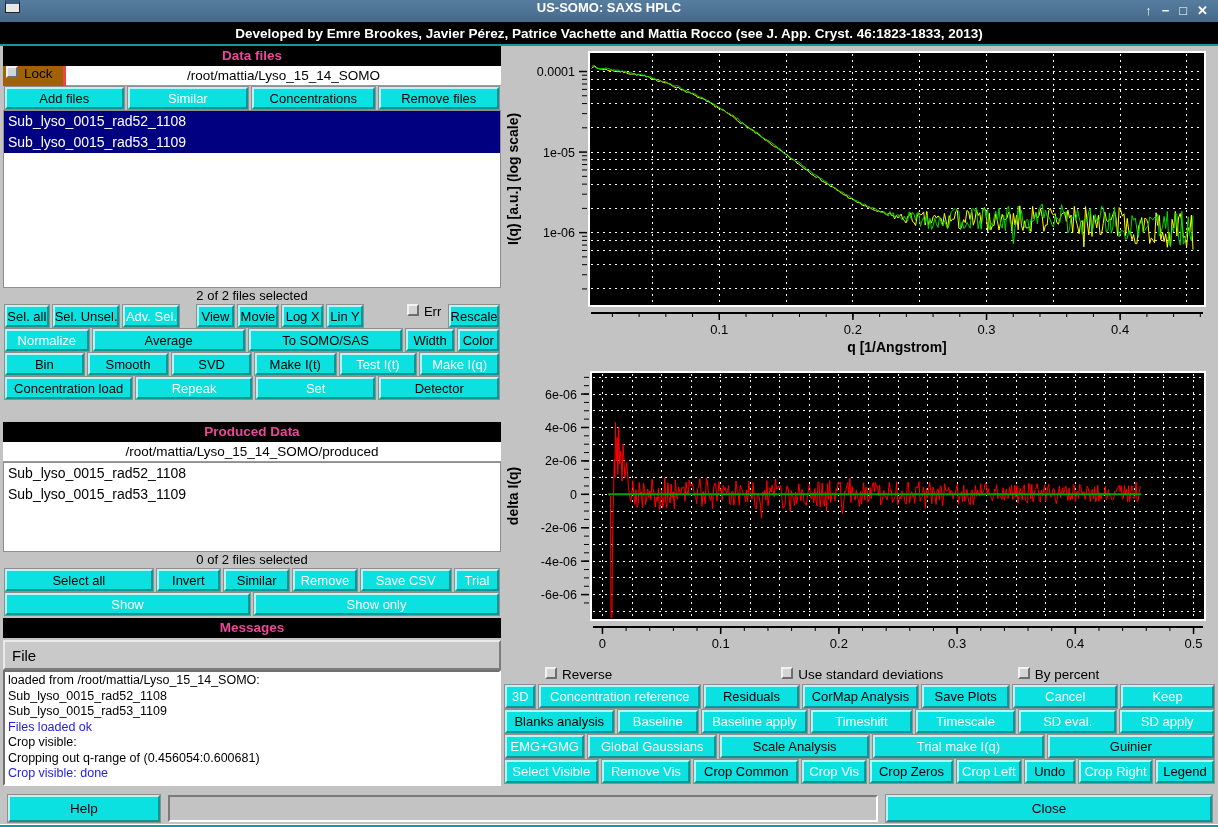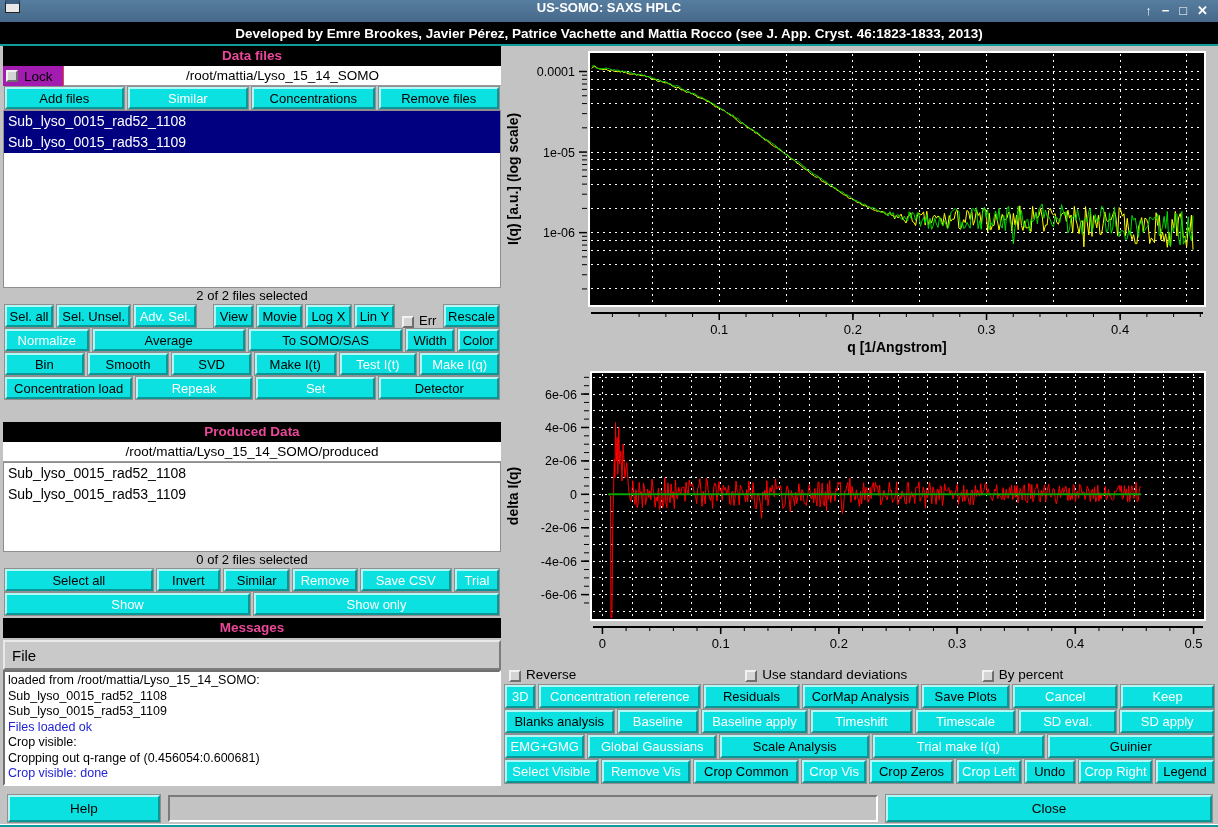--- a/index.html
+++ b/index.html
@@ -27,30 +27,30 @@
   .btn{background:#0ce1e1;color:#000;font-size:13px;display:flex;align-items:center;justify-content:center;
        border-top:2px solid #b2f6f6;border-left:2px solid #b2f6f6;
        border-right:2px solid #0b9595;border-bottom:2px solid #0b9595;
        box-shadow:0 0 0 1px #8f8f8f;margin:1px 2px;box-sizing:border-box;white-space:nowrap;overflow:hidden;cursor:default;}
   .btn.disabled{color:#fff;}
   .btnrow{display:flex;}
   .btnrow .btn{flex:1 1 0;height:22px;}
   .checkbox{width:12px;height:12px;background:#d4d4d4;box-sizing:border-box;
             border-top:2px solid #f2f2f2;border-left:2px solid #f2f2f2;
             border-right:2px solid #6e6e6e;border-bottom:2px solid #6e6e6e;flex:0 0 auto;}
-  .chkwrap{display:flex;align-items:flex-end;gap:5px;font-size:13.5px;color:#000;}
+  .chkwrap{display:flex;align-items:flex-start;gap:5px;font-size:13.5px;color:#000;padding-left:36px;}
   .statusline{font-size:13px;text-align:center;height:16px;line-height:16px;color:#000;}
   .pathline{background:#fff;font-size:13.5px;text-align:center;height:19px;line-height:19px;
             color:#000;border-bottom:1px solid #9a9a9a;overflow:hidden;}
   .listbox{background:#fff;border:1px solid #8f8f8f;overflow:hidden;}
   .file-item{font-size:14px;height:21px;line-height:21px;padding-left:4px;color:#000;white-space:nowrap;}
   .file-item.selected{background:#000080;color:#fff;}
   .lockrow{display:flex;height:20px;}
-  .locktile{width:57px;background:#a21caf;display:flex;align-items:center;gap:6px;padding-left:3px;
-            font-size:13.5px;border-right:1px solid #ef4444;}
+  .locktile{width:57px;background:#a16207;display:flex;align-items:flex-start;gap:6px;padding-left:3px;
+            font-size:13.5px;border-right:3px solid #ef4444;}
   .filebar{background:#c9c9c9;border-top:2px solid #e9e9e9;border-left:2px solid #e9e9e9;
            border-right:2px solid #7c7c7c;border-bottom:2px solid #7c7c7c;height:26px;
            display:flex;align-items:center;padding-left:7px;font-size:15px;color:#000;margin-top:2px;}
   .logbox{background:#fff;border-top:2px solid #707070;border-left:2px solid #707070;
           border-right:2px solid #fff;border-bottom:2px solid #fff;
           height:110px;overflow:hidden;padding:1px 3px;}
   .log-line{font-size:12.5px;line-height:15.5px;color:#000;white-space:nowrap;}
   .log-line.blue{color:#2323d6;}
   .gap{height:22px;}
   

